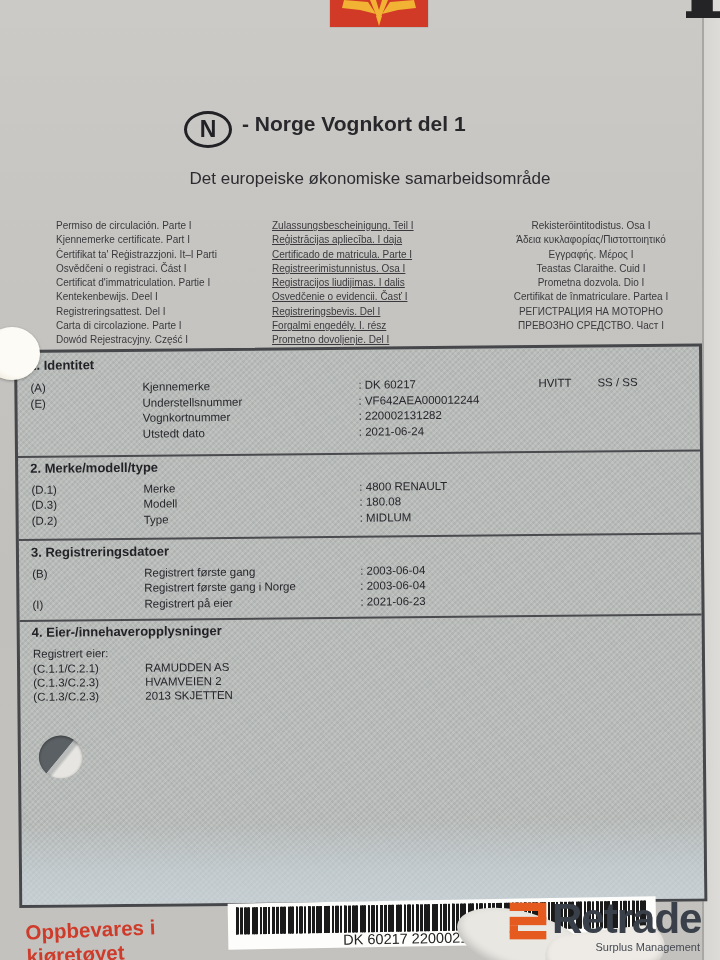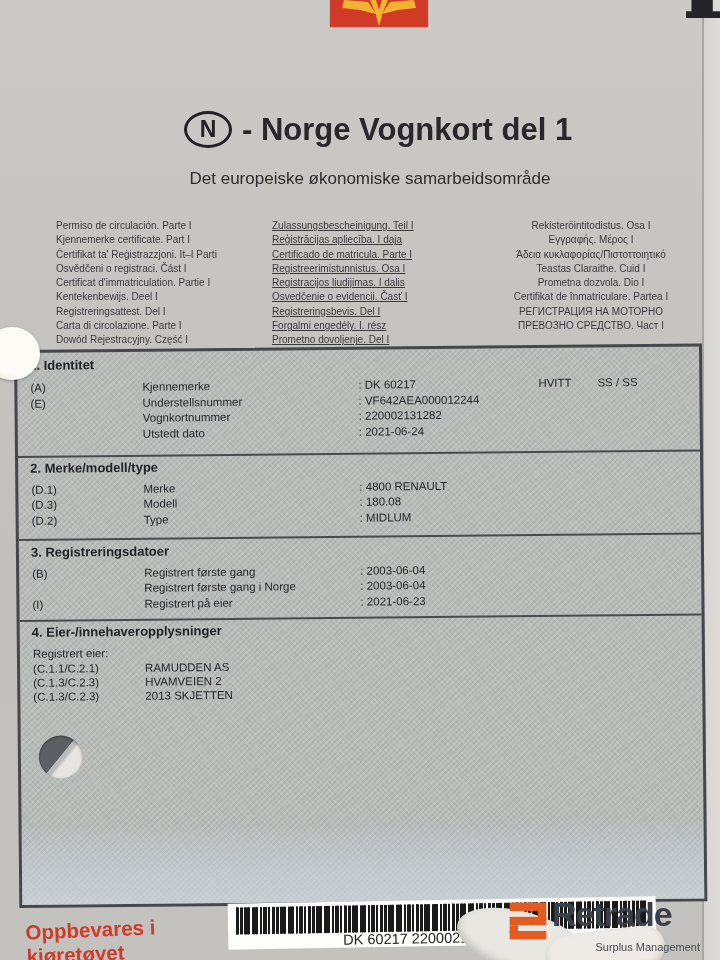--- a/index.html
+++ b/index.html
@@ -16,21 +16,21 @@
   .logo-box{left:330px;top:0;width:98px;height:27px;background:#d03a26;overflow:hidden;
     box-shadow:0 0 1px rgba(0,0,0,.4);}
   .agency{left:150px;top:36px;width:430px;text-align:center;font-size:27px;font-weight:bold;
     color:#28282c;letter-spacing:.5px;}
   .page-one{right:0;top:0;width:34px;height:30px;overflow:hidden;}
   .page-one span{position:absolute;right:-20px;top:-80px;font-family:"DejaVu Serif",serif;
     font-weight:bold;font-size:115px;color:#242427;line-height:1;}
   
   .n-oval{left:184px;top:111px;width:42px;height:31px;border:3px solid #222226;border-radius:50%;
     text-align:center;line-height:31px;font-weight:bold;font-size:23px;color:#222226;}
-  .doc-title{left:242px;top:112px;font-size:31px;font-weight:600;color:#28282c;}
+  .doc-title{left:242px;top:112px;font-size:21px;font-weight:600;color:#28282c;}
   .subtitle{left:100px;top:169px;width:540px;text-align:center;font-size:17px;color:#2c2c30;}
   
   .trans{top:219px;font-size:10px;line-height:14.3px;color:#3a3a3e;}
   .t1{left:56px;width:215px;}
   .t2{left:272px;width:205px;text-decoration:underline;}
   .t3{left:482px;width:218px;text-align:center;}
   
   .sticker{left:-16px;top:327px;width:56px;height:53px;border-radius:50%;
     background:radial-gradient(circle at 60% 45%,#fcfbf6 0 55%,#efecdd 75%,#e4e0c9 100%);
     box-shadow:0 1px 3px rgba(0,0,0,.3);z-index:5;}
@@ -65,21 +65,21 @@
       repeating-linear-gradient(90deg,#1a1a1a 0 3px,transparent 3px 9px),
       repeating-linear-gradient(90deg,#1a1a1a 0 1px,transparent 1px 6px);}
   .barcode-text{position:absolute;left:115px;top:30px;font-size:14.5px;color:#222;}
   
   .cable1{left:455px;top:912px;width:135px;height:60px;border-radius:50%;
     background:#e9e7e2;transform:rotate(16deg);z-index:9;box-shadow:inset 0 -4px 8px rgba(0,0,0,.18);}
   .cable2{left:545px;top:930px;width:120px;height:42px;border-radius:22px;
     background:#eeebe6;transform:rotate(-7deg);z-index:9;box-shadow:inset 0 -3px 6px rgba(0,0,0,.15);}
   
   .retrade{left:508px;top:893px;width:210px;height:64px;z-index:10;}
-  .retrade .brand-name{position:absolute;left:44px;top:2px;font-size:34px;font-weight:bold;
+  .retrade .brand-name{position:absolute;left:44px;top:2px;font-size:42px;font-weight:bold;
     color:#3a4049;letter-spacing:-1px;}
   .retrade .tagline{position:absolute;right:18px;top:48px;font-size:11px;color:#454a52;}
   .retrade svg{position:absolute;left:0;top:6px;}
   
   .keep-note{left:26px;top:918px;font-size:20.5px;font-weight:bold;color:#cf3b2a;
     transform:rotate(-2.5deg);z-index:7;line-height:24px;}
 </style>
 </head>
 <body>
 
@@ -125,22 +125,22 @@
     <div>Certificado de matricula. Parte I</div>
     <div>Registreerimistunnistus. Osa I</div>
     <div>Registracijos liudijimas. I dalis</div>
     <div>Osvedčenie o evidencii. Časť I</div>
     <div>Registreringsbevis. Del I</div>
     <div>Forgalmi engedély. I. rész</div>
     <div>Prometno dovoljenje. Del I</div>
   </div>
   <div class="abs trans t3">
     <div>Rekisteröintitodistus. Osa I</div>
+    <div>Άδεια κυκλαφορίας/Πιστοττοιητικό</div>
     <div>Εγγραφής. Μέρος I</div>
-    <div>Άδεια κυκλαφορίας/Πιστοττοιητικό</div>
     <div>Teastas Claraithe. Cuid I</div>
     <div>Prometna dozvola. Dio I</div>
     <div>Certifikat de înmatriculare. Partea I</div>
     <div>РЕГИСТРАЦИЯ НА МОТОРНО</div>
     <div>ПРЕВОЗНО СРЕДСТВО. Част I</div>
   </div>
 
   <div class="abs sticker"></div>
 
   <div class="abs table">

